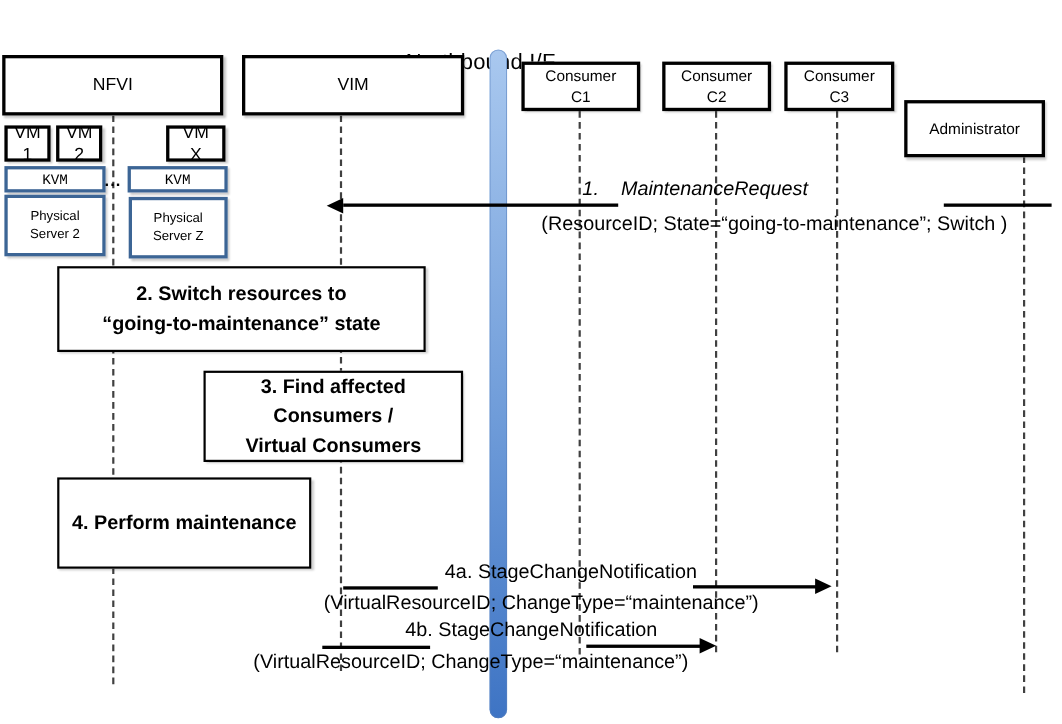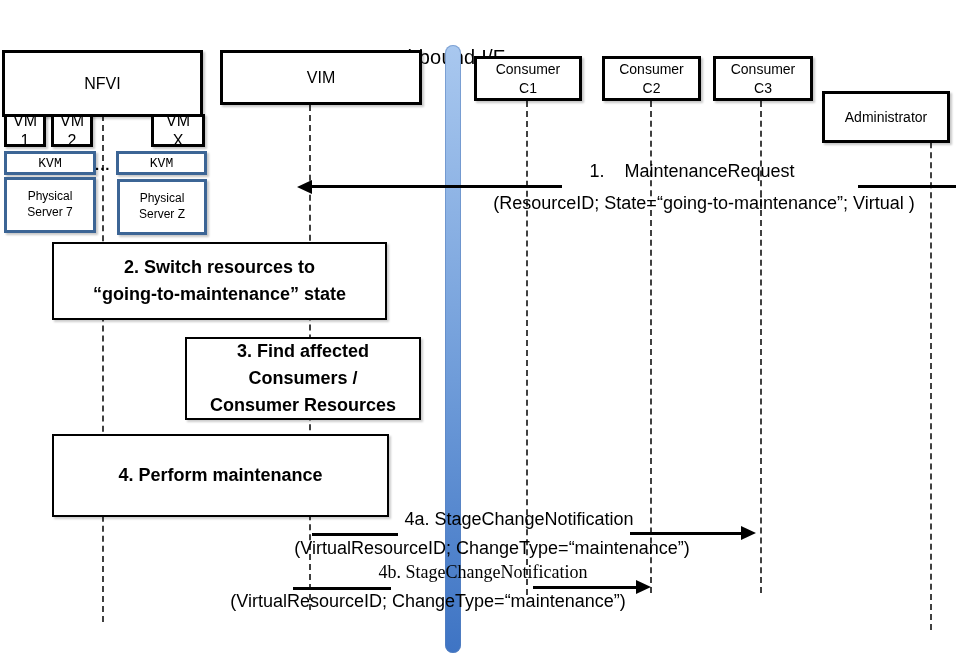--- a/index.html
+++ b/index.html
@@ -60,21 +60,21 @@
   <div class="title">Northbound I/F</div>
   <div class="nb-bar"></div>
 
   <div class="lifeline" style="left:102px;top:105px;height:517px;"></div>
   <div class="lifeline" style="left:309px;top:105px;height:505px;"></div>
   <div class="lifeline" style="left:526px;top:101px;height:494px;"></div>
   <div class="lifeline" style="left:650px;top:101px;height:492px;"></div>
   <div class="lifeline" style="left:760px;top:101px;height:492px;"></div>
   <div class="lifeline" style="left:930px;top:102px;height:528px;"></div>
 
-  <div class="actor big" style="left:2px;top:50px;width:201px;height:67px;justify-content:center;">
+  <div class="actor big" style="left:2px;top:50px;width:201px;height:55px;justify-content:center;">
     <span>NFVI</span>
   </div>
   <div class="actor big" style="left:220px;top:50px;width:202px;height:55px;">
     <span>VIM</span>
   </div>
   <div class="actor small" style="left:474px;top:56px;width:108px;height:45px;">
     <span>Consumer</span>
     <span>C1</span>
   </div>
   <div class="actor small" style="left:602px;top:56px;width:99px;height:45px;">
@@ -103,51 +103,51 @@
   </div>
   <div class="inner-box kvm" style="left:4px;top:151px;width:92px;height:24px;">
     <span>KVM</span>
   </div>
   <div class="dots" style="left:95px;top:156px;">...</div>
   <div class="inner-box kvm" style="left:116px;top:151px;width:91px;height:24px;">
     <span>KVM</span>
   </div>
   <div class="inner-box pserver" style="left:4px;top:177px;width:92px;height:56px;">
     <span>Physical</span>
-    <span>Server 7</span>
+    <span>Server 2</span>
   </div>
   <div class="inner-box pserver" style="left:117px;top:179px;width:90px;height:56px;">
     <span>Physical</span>
     <span>Server Z</span>
   </div>
 
   <div class="arrow-head left" style="left:297px;top:180px;"></div>
   <div class="arrow-line" style="left:312px;top:185px;width:250px;"></div>
   <div class="arrow-line" style="left:858px;top:185px;width:98px;"></div>
-  <div class="msg-label" style="left:692px;top:161px;">1.    MaintenanceRequest</div>
-  <div class="msg-params" style="left:704px;top:193px;">(ResourceID; State=“going-to-maintenance”; Virtual )</div>
+  <div class="msg-label" style="left:632px;top:161px;font-style:italic;">1.    MaintenanceRequest</div>
+  <div class="msg-params" style="left:704px;top:193px;">(ResourceID; State=“going-to-maintenance”; Switch )</div>
 
   <div class="step" style="left:52px;top:242px;width:335px;height:78px;">
     <span>2. Switch resources to</span>
     <span>“going-to-maintenance” state</span>
   </div>
   <div class="step" style="left:185px;top:337px;width:236px;height:83px;">
     <span>3. Find affected</span>
     <span>Consumers /</span>
-    <span>Consumer Resources</span>
+    <span>Virtual Consumers</span>
   </div>
-  <div class="step" style="left:52px;top:434px;width:337px;height:83px;">
+  <div class="step" style="left:52px;top:434px;width:231px;height:83px;">
     <span>4. Perform maintenance</span>
   </div>
 
   <div class="msg-label" style="left:519px;top:509px;">4a. StageChangeNotification</div>
   <div class="arrow-line" style="left:312px;top:533px;width:86px;"></div>
   <div class="arrow-line" style="left:630px;top:532px;width:112px;"></div>
   <div class="arrow-head right" style="left:741px;top:526px;"></div>
   <div class="msg-params" style="left:492px;top:538px;">(VirtualResourceID; ChangeType=“maintenance”)</div>
 
-  <div class="msg-label" style="left:483px;top:562px;font-family:Liberation Serif, serif;">4b. StageChangeNotification</div>
+  <div class="msg-label" style="left:483px;top:562px;">4b. StageChangeNotification</div>
   <div class="arrow-line" style="left:293px;top:587px;width:98px;"></div>
   <div class="arrow-line" style="left:533px;top:586px;width:104px;"></div>
   <div class="arrow-head right" style="left:636px;top:580px;"></div>
   <div class="msg-params" style="left:428px;top:591px;">(VirtualResourceID; ChangeType=“maintenance”)</div>
 
 </div>
 
 </body></html>

